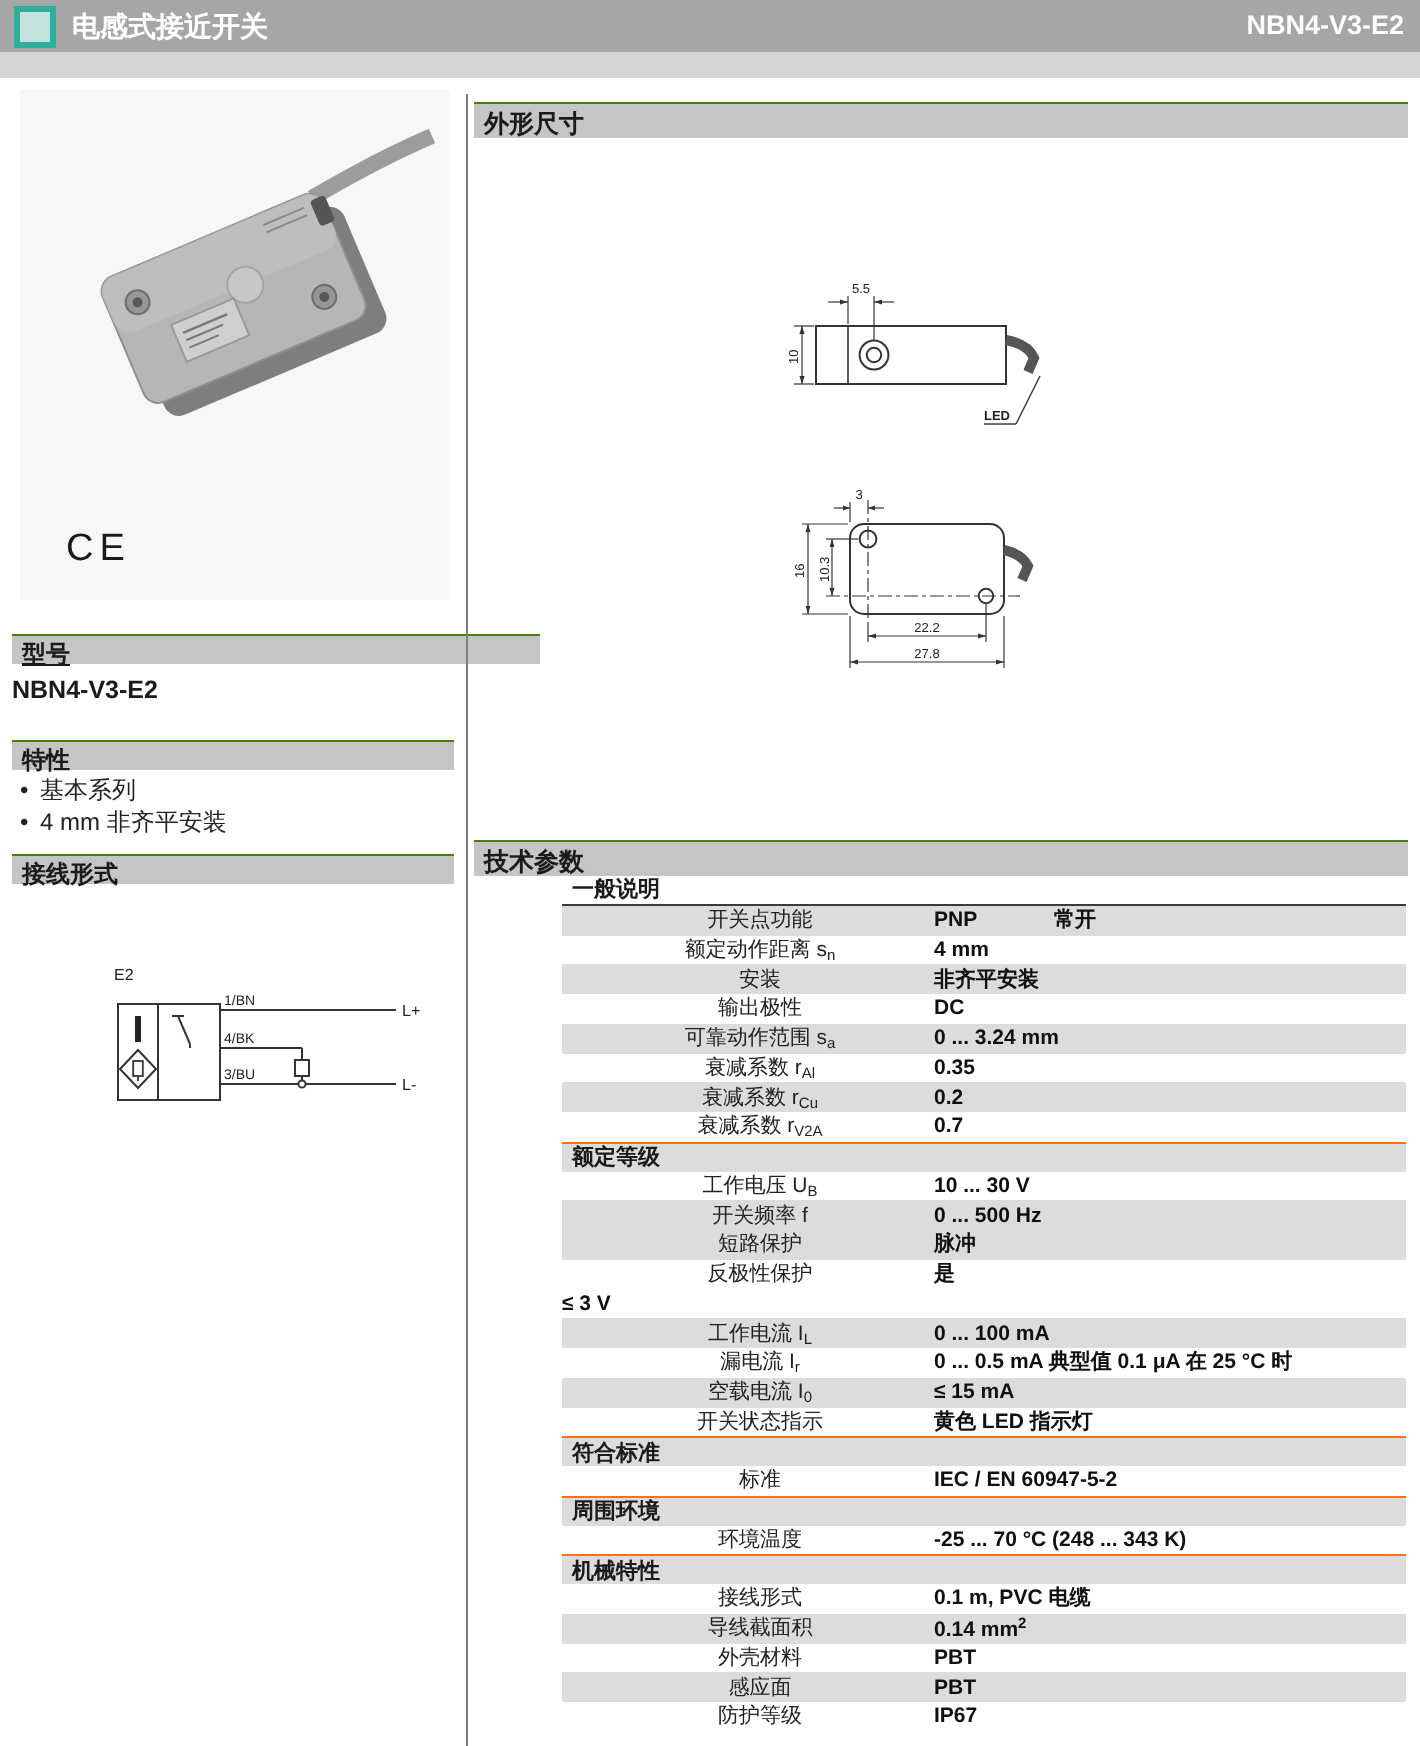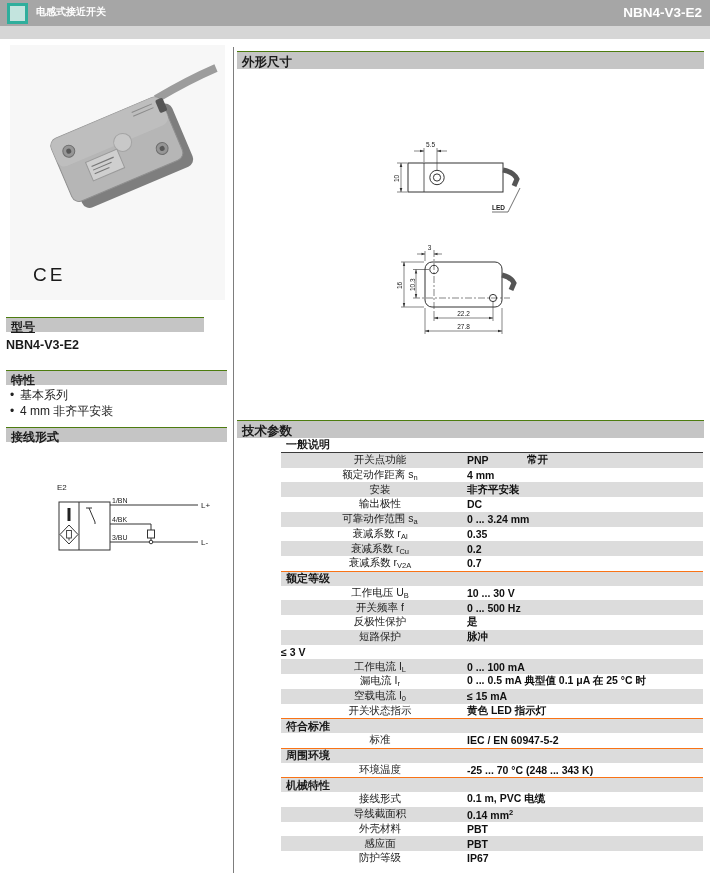--- a/index.html
+++ b/index.html
@@ -7,21 +7,21 @@
     --stripe:#dcdcdc; --icon-border:#2fae9c; --icon-fill:#c3e4de; --ink:#1b1b1b;
   }
   *{margin:0;padding:0;box-sizing:border-box;}
   html,body{width:710px;height:873px;background:#fff;overflow:hidden;
     font-family:"Liberation Sans","DejaVu Sans",sans-serif;color:var(--ink);}
   .abs{position:absolute;}
   
   .top-bar{left:0;top:0;width:710px;height:26px;background:var(--header-bar);}
   .top-icon{left:7px;top:3px;width:21px;height:21px;background:var(--icon-fill);
     border:3px solid var(--icon-border);}
-  .top-title{left:36px;top:5px;font-size:10px;font-weight:bold;color:#fff;}
+  .top-title{left:36px;top:5px;font-size:14px;font-weight:bold;color:#fff;}
   .top-product{right:8px;top:5px;font-size:13.5px;font-weight:bold;color:#fff;}
   .sub-strip{left:0;top:26px;width:710px;height:13px;background:var(--substrip);}
   
   .bar{background:var(--section-bar);border-top:1px solid #4d7c0f;
     font-weight:bold;font-size:12px;padding:1px 0 0 5px;}
   
   .photo-box{left:10px;top:45px;width:215px;height:255px;background:#f7f7f7;}
   .ce{left:33px;top:264px;font-size:19px;letter-spacing:3px;color:#1a1a1a;}
   .model-value{left:6px;top:338px;font-size:12.5px;font-weight:bold;}
   .feature-item{font-size:12px;color:#222;line-height:16px;display:flex;}
@@ -69,21 +69,21 @@
       <line x1="-28" y1="10" x2="-8" y2="10" stroke="#777" stroke-width="1"></line>
       <line x1="-28" y1="14" x2="-12" y2="14" stroke="#777" stroke-width="1"></line>
       <line x1="30" y1="-28" x2="52" y2="-28" stroke="#8a8a8a" stroke-width="1"></line>
       <line x1="30" y1="-24" x2="52" y2="-24" stroke="#8a8a8a" stroke-width="1"></line>
       <rect x="56" y="-30" width="8" height="14" rx="2" fill="#555"></rect>
     </g>
   </svg>
 </div>
 <div class="abs ce">CE</div>
 
-<div class="abs bar" style="left:6px;top:317px;width:198px;height:15px;text-decoration:underline;">型号</div>
+<div class="abs bar" style="left:6px;top:317px;width:264px;height:15px;text-decoration:underline;">型号</div>
 <div class="abs model-value">NBN4-V3-E2</div>
 
 <div class="abs bar" style="left:6px;top:370px;width:221px;height:15px;">特性</div>
 <div class="abs features-list">
   <div class="feature-item">
     <span class="dot">•</span>
     <span>基本系列</span>
   </div>
   <div class="feature-item">
     <span class="dot">•</span>
@@ -222,28 +222,28 @@
     </div>
     <div class="trow thead shade line-top">额定等级</div>
     <div class="trow tdata">
       <span class="lbl">工作电压  U<sub>B</sub></span>
       <span class="val">10 ... 30 V</span>
     </div>
     <div class="trow tdata shade">
       <span class="lbl">开关频率 f</span>
       <span class="val">0 ... 500 Hz</span>
     </div>
+    <div class="trow tdata shade">
+      <span class="lbl">短路保护</span>
+      <span class="val">脉冲</span>
+    </div>
     <div class="trow tdata">
       <span class="lbl">反极性保护</span>
       <span class="val">是</span>
     </div>
-    <div class="trow tdata shade">
-      <span class="lbl">短路保护</span>
-      <span class="val">脉冲</span>
-    </div>
     <div class="trow tdata">
       <span class="val">≤ 3 V</span>
     </div>
     <div class="trow tdata shade">
       <span class="lbl">工作电流  I<sub>L</sub></span>
       <span class="val">0 ... 100 mA</span>
     </div>
     <div class="trow tdata">
       <span class="lbl">漏电流 I<sub>r</sub></span>
       <span class="val">0 ... 0.5 mA 典型值 0.1 μA 在 25 °C 时</span>

